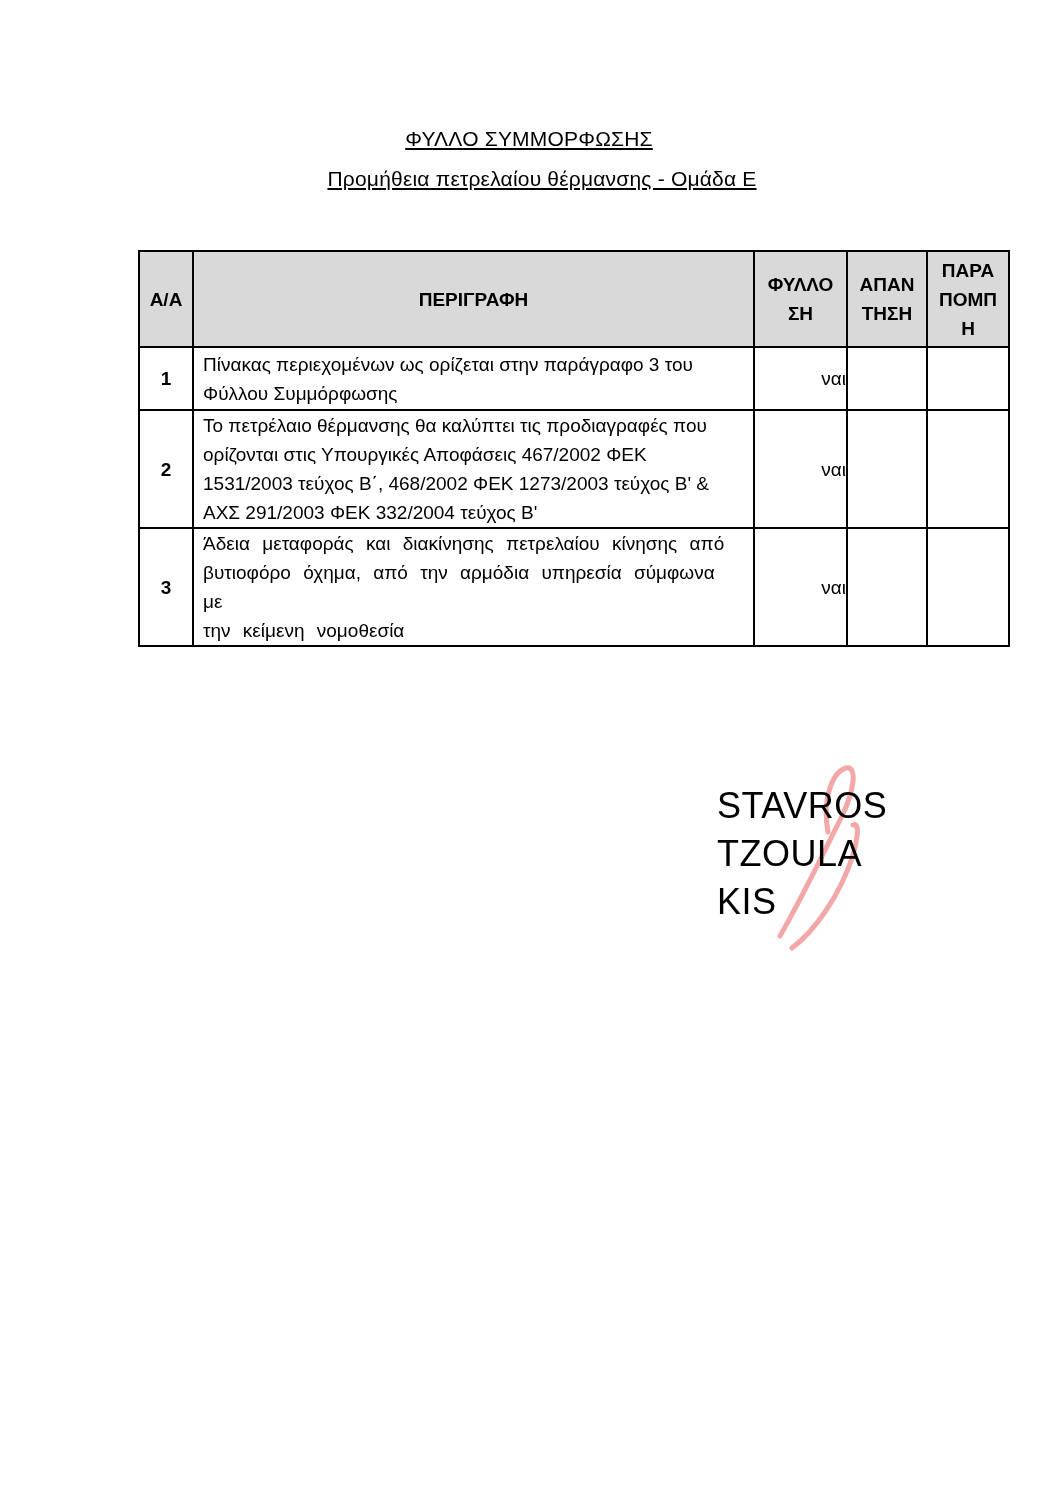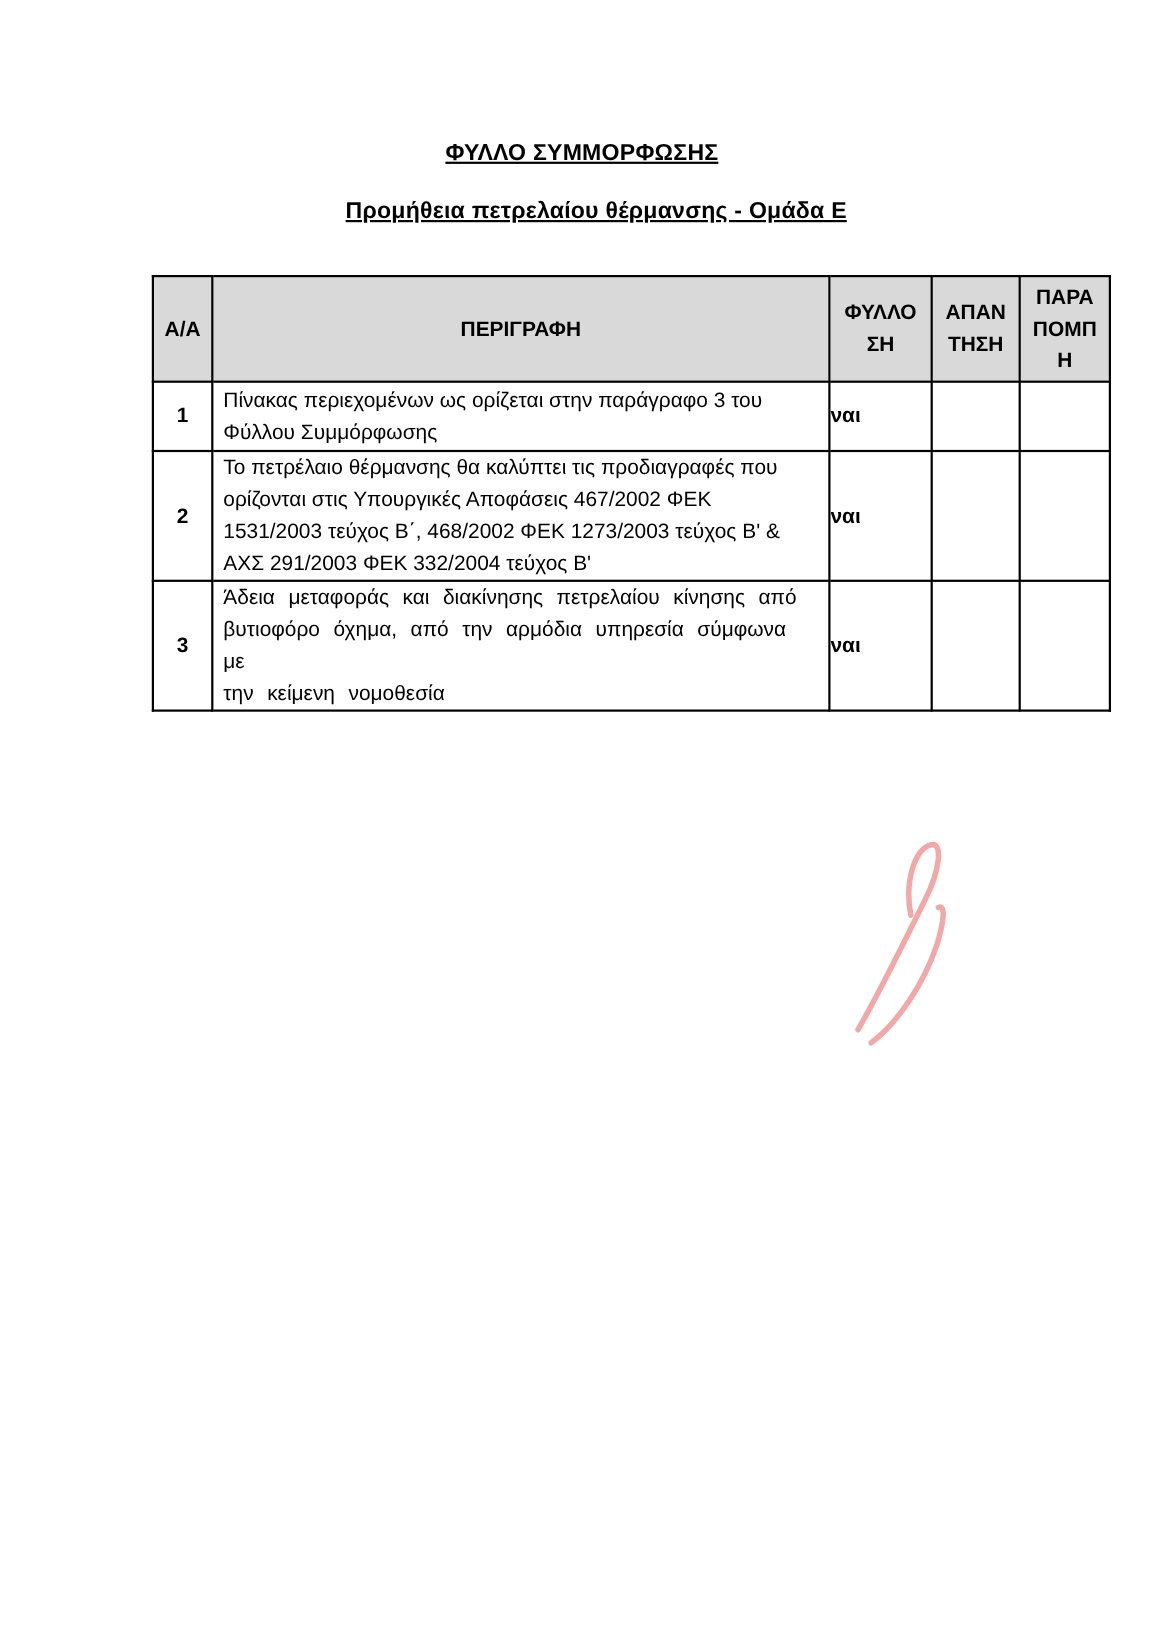--- a/index.html
+++ b/index.html
@@ -12,24 +12,24 @@
     color: #000000;
     overflow: hidden;
   }
   .doc-title, .doc-subtitle {
     position: absolute;
     left: 0;
     right: 0;
     text-align: center;
   }
   .doc-title { top: 127px; }
-  .doc-subtitle { top: 180px; padding-left: 26px; }
+  .doc-subtitle { top: 167px; padding-left: 26px; }
   .doc-title span, .doc-subtitle span {
     font-size: 21px;
-    font-weight: bold;
+    font-weight: normal;
     text-decoration: underline;
     letter-spacing: 0.2px;
   }
   table.compliance-table {
     position: absolute;
     left: 138px;
     top: 250px;
     width: 870px;
     border-collapse: collapse;
     table-layout: fixed;
@@ -58,22 +58,21 @@
   }
   td.desc-cell {
     text-align: left;
     padding: 0 9px;
     white-space: pre-line;
   }
   td.desc-cell.justified {
     word-spacing: 7px;
   }
   td.req-cell {
-    text-align: left;
-    font-weight: bold;
+    text-align: right;
   }
   .signature-block {
     position: absolute;
     left: 710px;
     top: 760px;
     width: 300px;
     height: 200px;
   }
   .sig-flourish {
     position: absolute;
@@ -163,13 +162,16 @@
       <td class="ref-cell"></td>
     </tr>
   </tbody>
 </table>
 
 <div class="signature-block">
   <svg class="sig-flourish" viewBox="0 0 98 188" fill="none" xmlns="http://www.w3.org/2000/svg">
     <path d="M 56,68 C 50,36 60,8 74,4 C 86,1 82,28 69,54 C 52,88 30,134 8,172" stroke-width="5" stroke-linecap="round" fill="none" stroke="#f2a8a8"></path>
     <path d="M 20,184 C 44,166 68,130 80,94 C 86,74 88,58 81,61" stroke-width="5" stroke-linecap="round" fill="none" stroke="#f2a8a8"></path>
   </svg>
+  <div class="sig-name">STAVROS
+TZOULA
+KIS</div>
 </div>
 
 </body></html>

